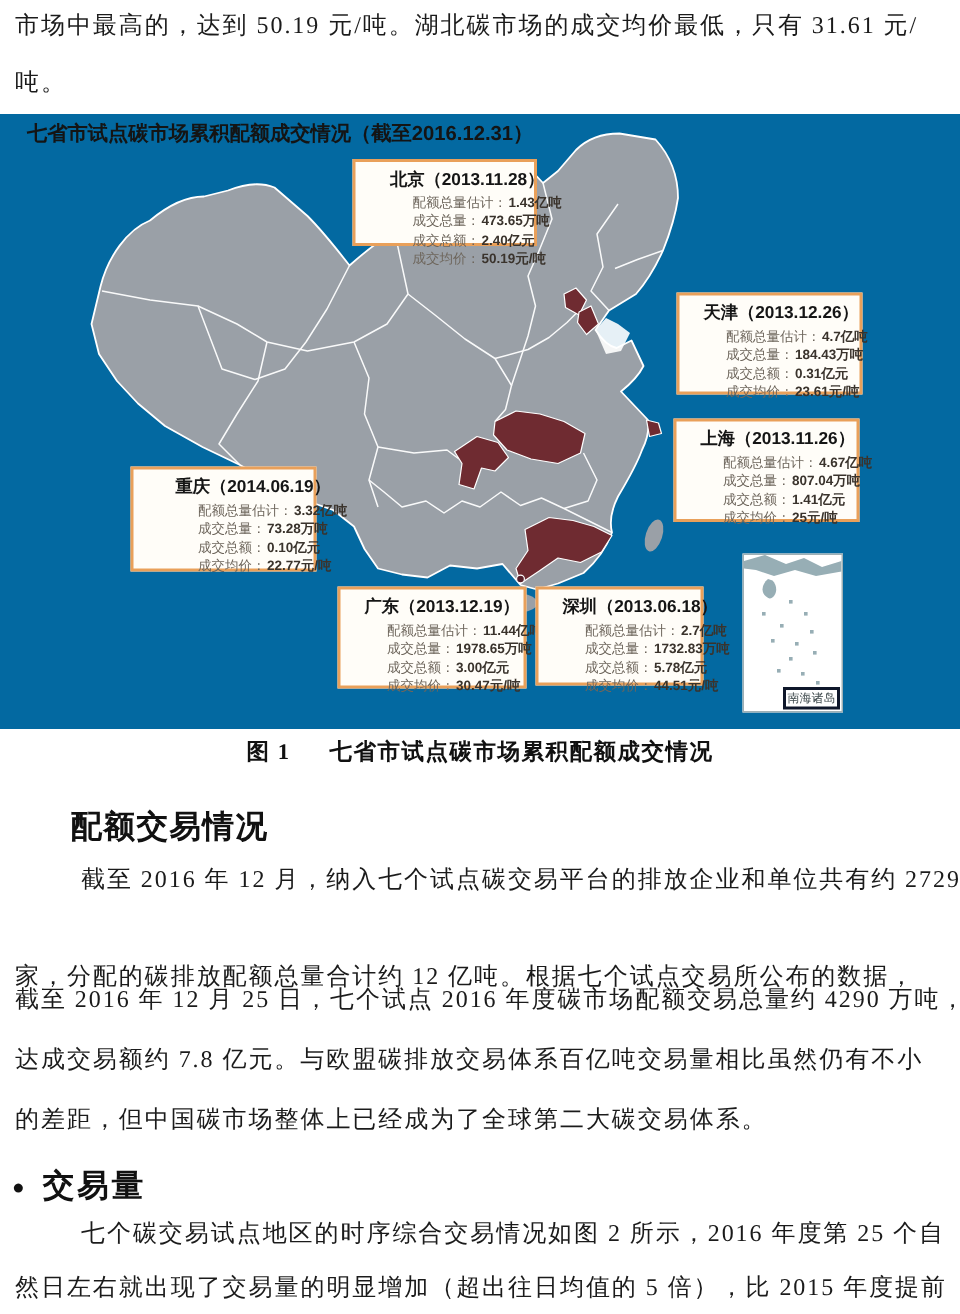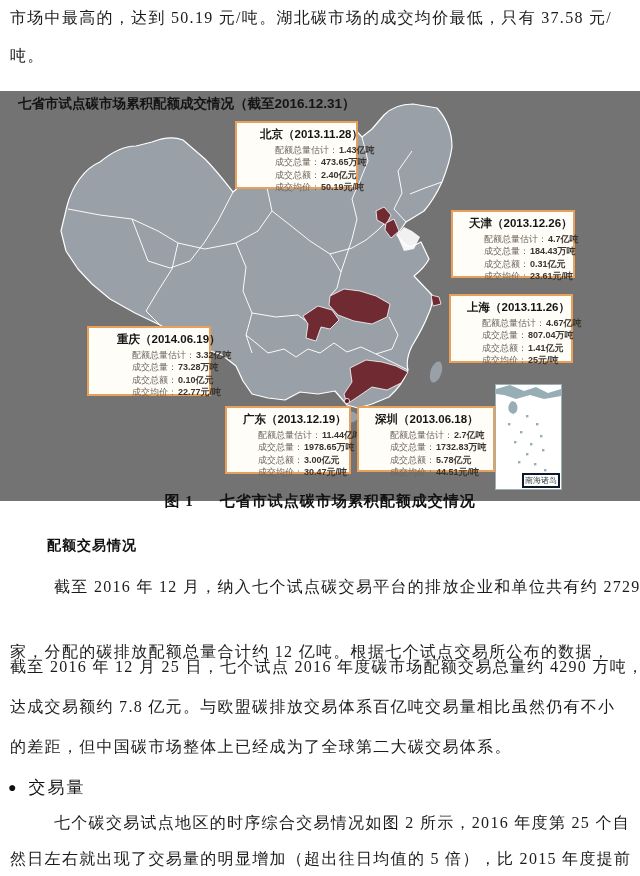--- a/index.html
+++ b/index.html
@@ -1,58 +1,58 @@
 <!DOCTYPE html>
 <html style="--mapGray: #9aa0a7; --highlight: #6f2b31; --boxBorder: #e9a05a; --insetBlue: #97aeb5; --textDark: #1b1b1b; --watermarkGray: #8a8a8a;"><head>
 <meta charset="utf-8">
 <style>
   html,body{margin:0;padding:0;background:#ffffff;}
   .page{position:relative;width:640px;height:876px;background:#fff;overflow:hidden;
         font-family:"Liberation Serif", serif;}
   .line{position:absolute;font-size:16px;color:var(--textDark);letter-spacing:1.3px;
         white-space:nowrap;line-height:20px;}
-  .heading{position:absolute;font-size:14px;font-weight:bold;color:#111;
+  .heading{position:absolute;font-size:21px;font-weight:bold;color:#111;
         letter-spacing:1px;white-space:nowrap;}
   .caption{position:absolute;width:640px;text-align:center;font-size:15px;font-weight:600;
         color:#111;letter-spacing:1px;}
   .caption .cap-num{margin-right:26px;}
   
-  .figure{position:absolute;left:0;top:91px;width:640px;height:410px;background:#737373;}
+  .figure{position:absolute;left:0;top:76px;width:640px;height:410px;background:#0369a1;}
   .fig-title{position:absolute;left:18px;top:4px;font-family:"Liberation Sans",sans-serif;
         font-weight:bold;font-size:13.5px;color:#141414;letter-spacing:0px;white-space:nowrap;z-index:4;}
   .map-svg{position:absolute;left:0;top:0;z-index:1;}
   .map-box{position:absolute;background:#fffdf8;border:2px solid var(--boxBorder);
         box-sizing:border-box;padding:3px 5px 2px 8px;z-index:3;
         font-family:"Liberation Sans",sans-serif;}
   .rb-title{font-weight:bold;font-size:11.5px;color:#151515;white-space:nowrap;
         margin:1px 0 2px 8px;letter-spacing:0px;}
   .rb-row{font-size:9px;line-height:12.3px;color:#6e665c;white-space:nowrap;margin-left:23px;}
   .rb-row .rb-val{font-weight:bold;color:#3a332c;margin-left:1px;}
   .inset{position:absolute;left:495px;top:293px;width:67px;height:106px;background:#fff;
         border:1px solid #9fb0b5;box-sizing:border-box;z-index:3;}
   .inset-label{position:absolute;right:1px;bottom:1px;font-family:"Liberation Sans",sans-serif;
         font-size:8px;color:#3f4a4d;border:2px solid #0f172a;padding:0 1px;
         background:rgba(255,255,255,.85);letter-spacing:0;}
   
   .bullet-row{position:absolute;left:8px;top:776px;white-space:nowrap;}
   .bullet-dot{font-size:14px;color:#111;vertical-align:1px;}
-  .bullet-label{font-size:17px;font-weight:normal;color:#111;margin-left:12px;letter-spacing:2px;}
+  .bullet-label{font-size:21px;font-weight:bold;color:#111;margin-left:12px;letter-spacing:2px;}
   
   .watermark{position:absolute;left:443px;top:834px;display:flex;align-items:center;
         gap:14px;z-index:6;pointer-events:none;}
   .wm-text{font-family:"Liberation Sans",sans-serif;font-size:16px;font-weight:600;
         color:var(--watermarkGray);letter-spacing:2px;opacity:.8;white-space:nowrap;}
   .wm-logo{opacity:.5;}
 </style>
 </head>
 <body>
 
 <div class="page">
 
-  <div class="line" style="left:10px;top:8px;">市场中最高的，达到 50.19 元/吨。湖北碳市场的成交均价最低，只有 37.58 元/</div>
+  <div class="line" style="left:10px;top:8px;">市场中最高的，达到 50.19 元/吨。湖北碳市场的成交均价最低，只有 31.61 元/</div>
   <div class="line" style="left:10px;top:46px;">吨。</div>
 
   <div class="figure">
     <div class="fig-title">七省市试点碳市场累积配额成交情况（截至2016.12.31）</div>
 
     <svg class="map-svg" width="640" height="410" viewBox="0 0 640 410">
 
       <path fill="var(--mapGray)" stroke="#ffffff" stroke-width="1.2" stroke-linejoin="round" d="M67,115 C72,95 85,77 100,71 C112,61 124,55 136,55 L152,51 C162,47 173,45 183,49
            L205,68 C216,79 226,92 233,101 C242,93 252,85 263,78 C278,66 293,55 309,47
            C321,41 335,35 348,31 L362,46 L372,38 L384,24 C392,16 402,13 413,13 L437,17
@@ -87,21 +87,21 @@
         <path d="M303,225 L318,215 L332,219 L339,229 L330,238 L321,236 L316,250 L306,247 L308,233 Z"></path>
         <path d="M431,204 L439,206 L441,213 L433,215 Z"></path>
         <path d="M350,277 L366,269 L382,271 L396,275 L408,281 L401,292 L387,299 L372,296 L359,305 L347,313 L344,303 L352,291 Z"></path>
         <circle cx="347" cy="310" r="2.6" fill="#58202a"></circle>
       </g>
 
       <ellipse cx="436" cy="281" rx="5.5" ry="11" transform="rotate(18 436 281)" fill="var(--mapGray)"></ellipse>
       <ellipse cx="348" cy="326" rx="10" ry="6" fill="var(--mapGray)"></ellipse>
     </svg>
 
-    <div class="map-box" style="left:235px;top:30px;width:123px;height:68px;padding-left:15px;">
+    <div class="map-box" style="left:235px;top:30px;width:123px;height:58px;padding-left:15px;">
       <div class="rb-title">北京（2013.11.28）</div>
       <div class="rb-row"><span>配额总量估计：</span><span class="rb-val">1.43亿吨</span></div>
       <div class="rb-row"><span>成交总量：</span><span class="rb-val">473.65万吨</span></div>
       <div class="rb-row"><span>成交总额：</span><span class="rb-val">2.40亿元</span></div>
       <div class="rb-row"><span>成交均价：</span><span class="rb-val">50.19元/吨</span></div>
     </div>
 
     <div class="map-box" style="left:451px;top:119px;width:124px;height:68px;">
       <div class="rb-title">天津（2013.12.26）</div>
       <div class="rb-row"><span>配额总量估计：</span><span class="rb-val">4.7亿吨</span></div>
@@ -128,21 +128,21 @@
 
 
     <div class="map-box" style="left:225px;top:315px;width:126px;height:68px;">
       <div class="rb-title">广东（2013.12.19）</div>
       <div class="rb-row"><span>配额总量估计：</span><span class="rb-val">11.44亿吨</span></div>
       <div class="rb-row"><span>成交总量：</span><span class="rb-val">1978.65万吨</span></div>
       <div class="rb-row"><span>成交总额：</span><span class="rb-val">3.00亿元</span></div>
       <div class="rb-row"><span>成交均价：</span><span class="rb-val">30.47元/吨</span></div>
     </div>
 
-    <div class="map-box" style="left:357px;top:315px;width:138px;height:66px;">
+    <div class="map-box" style="left:357px;top:315px;width:112px;height:66px;">
       <div class="rb-title">深圳（2013.06.18）</div>
       <div class="rb-row"><span>配额总量估计：</span><span class="rb-val">2.7亿吨</span></div>
       <div class="rb-row"><span>成交总量：</span><span class="rb-val">1732.83万吨</span></div>
       <div class="rb-row"><span>成交总额：</span><span class="rb-val">5.78亿元</span></div>
       <div class="rb-row"><span>成交均价：</span><span class="rb-val">44.51元/吨</span></div>
     </div>
 
     <div class="inset">
       <svg width="65" height="104" viewBox="0 0 65 104">
         <path fill="var(--insetBlue)" d="M0,4 L14,0 L28,6 L40,2 L52,8 L65,4 L65,11 L48,14 L34,10 L20,14 L8,10 L0,9 Z"></path>

